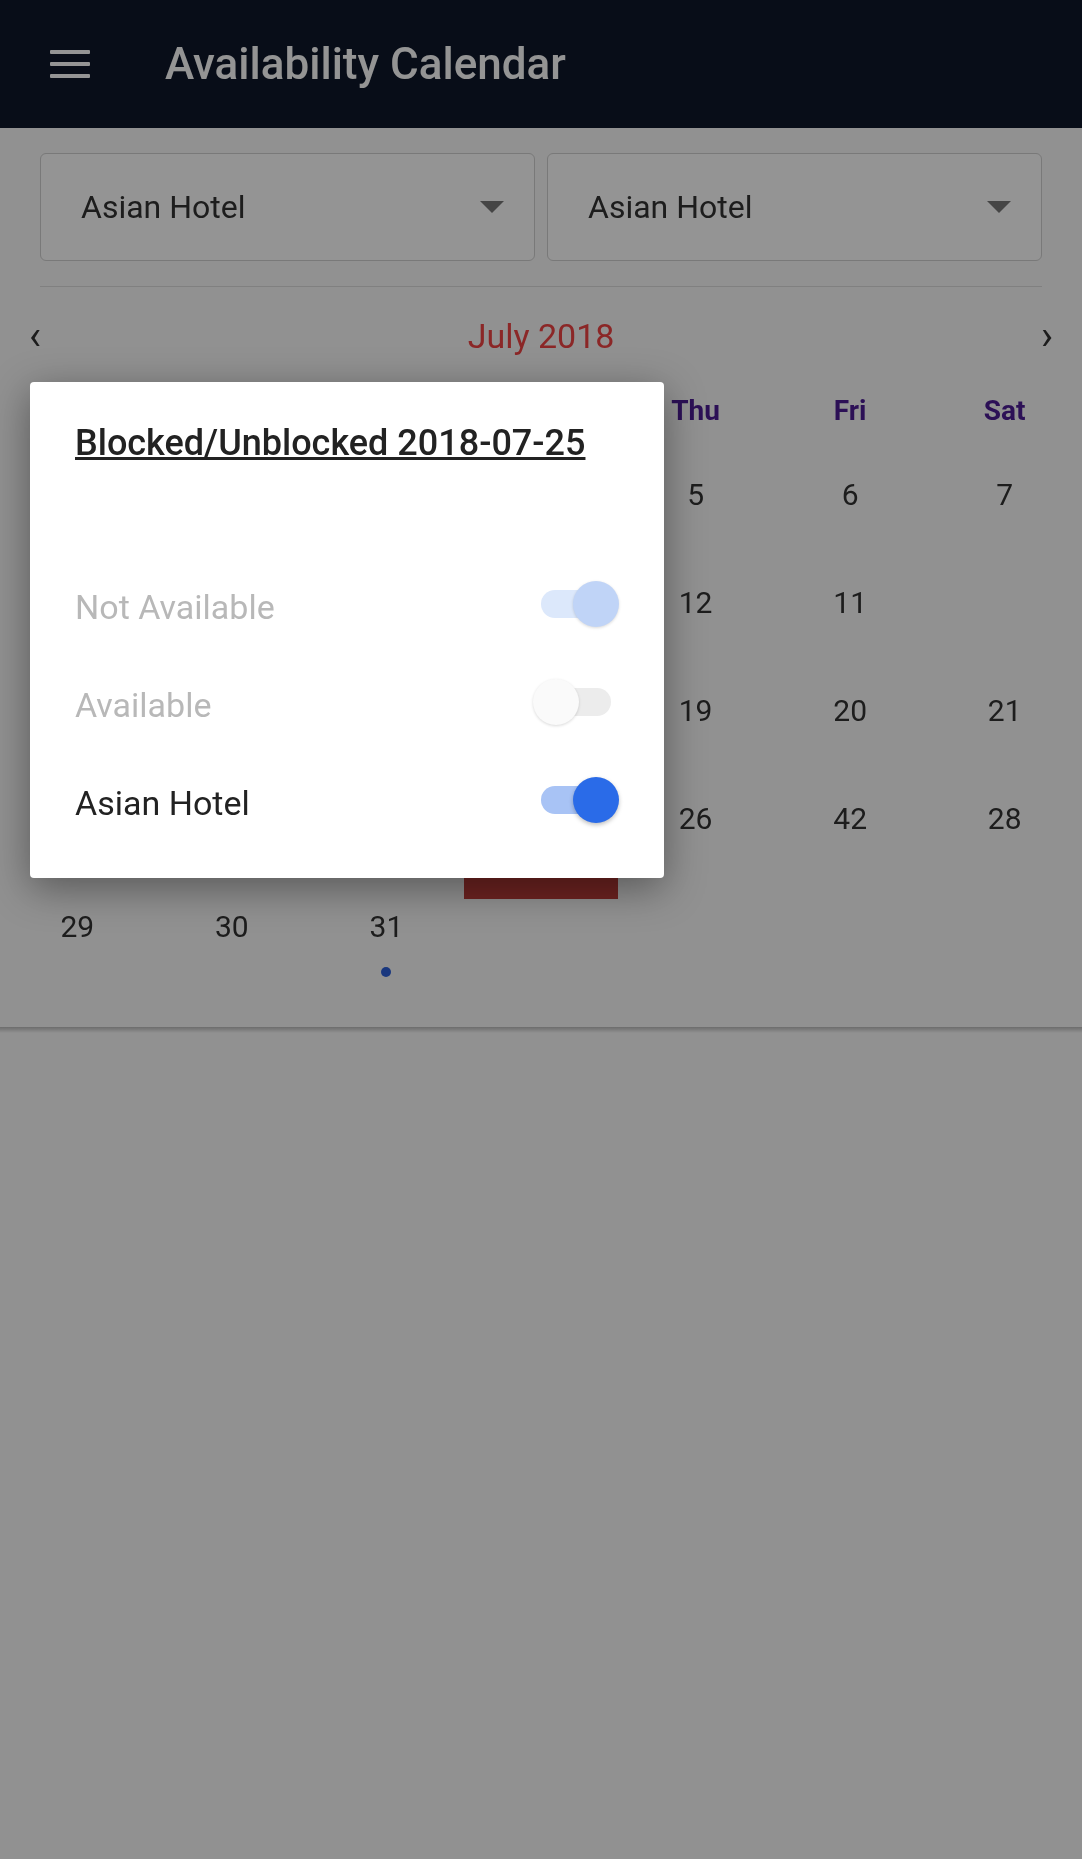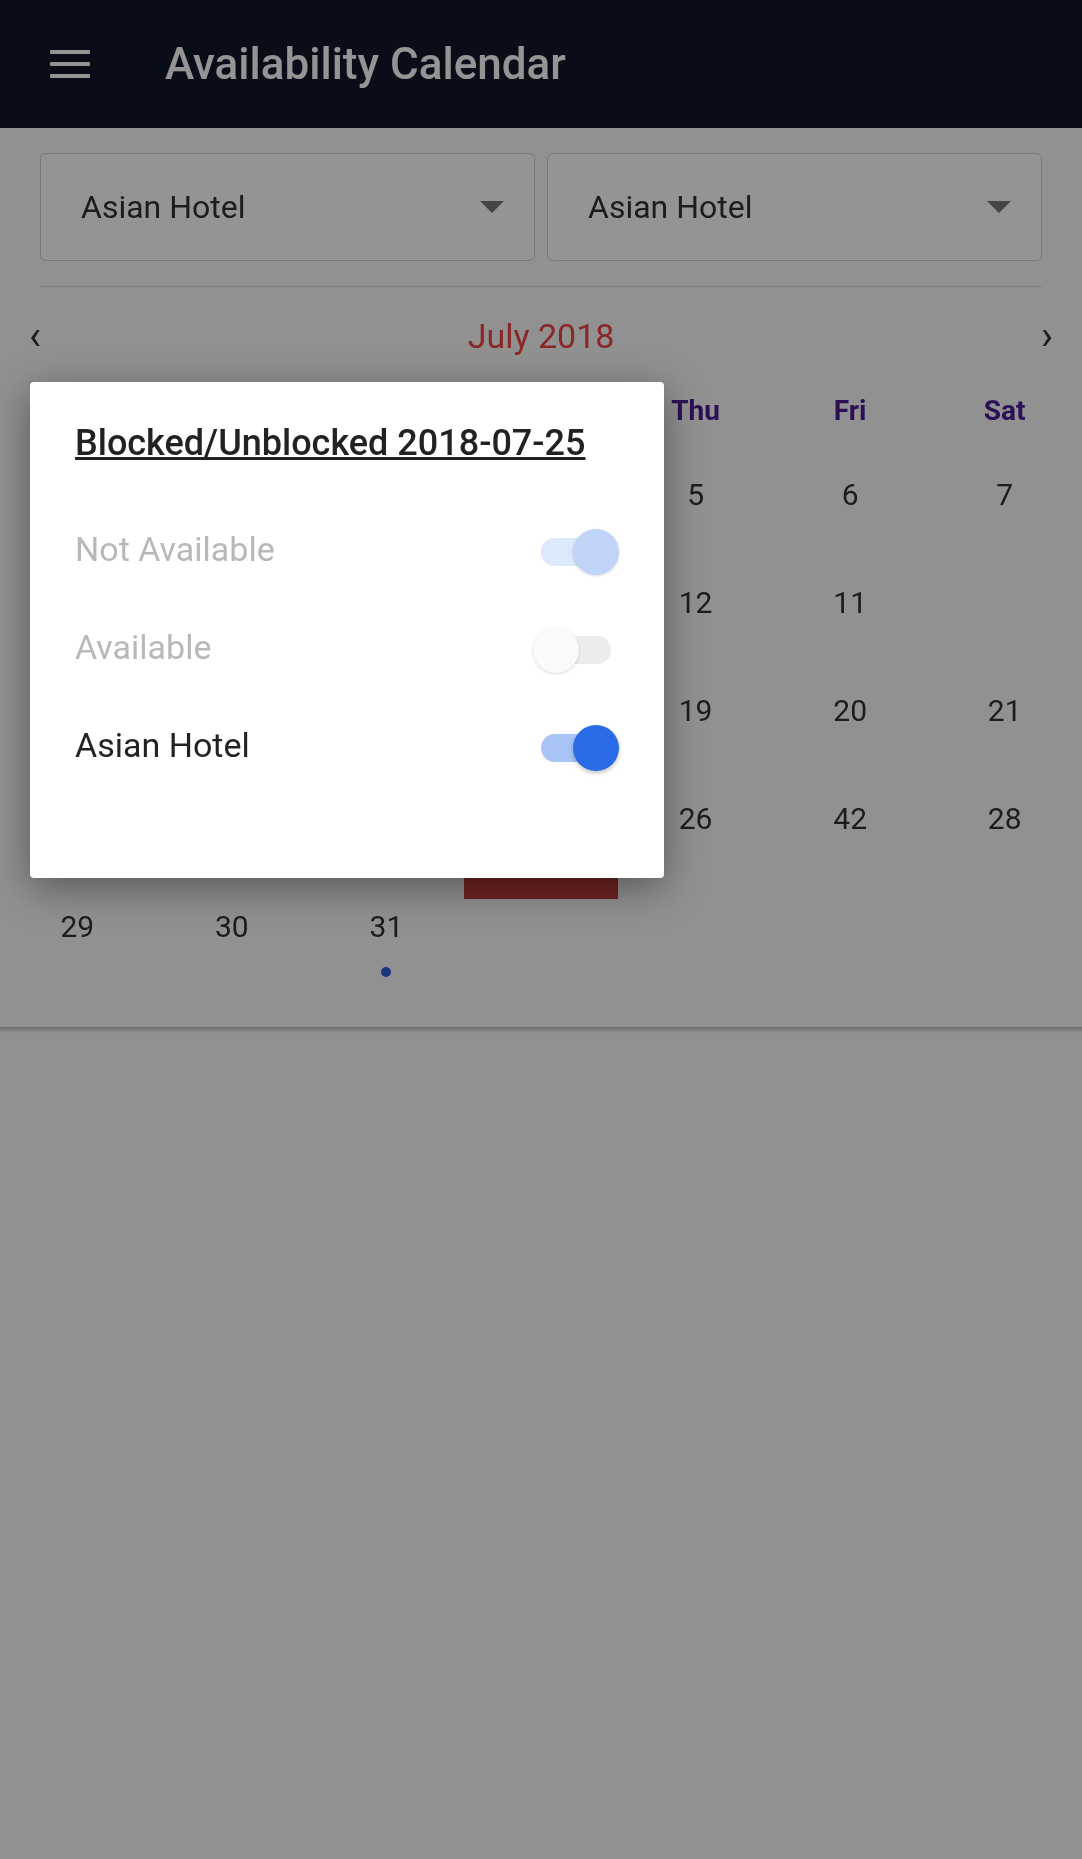--- a/index.html
+++ b/index.html
@@ -111,21 +111,21 @@
     margin-left: 8px;
   }
   .dialog-title {
     font-size: 36px;
     font-weight: 500;
     color: #222;
     text-decoration: underline;
     margin-bottom: 65px;
   }
   .toggle-row {
-    display: flex; justify-content: space-between; align-items: flex-start;
+    display: flex; justify-content: space-between; align-items: flex-end;
     height: 98px;
   }
   .toggle-label { font-size: 34px; }
   .disabled-label { color: #b8b8b8; }
   .enabled-label { color: #222; }
 
   .switch {
     position: relative;
     width: 86px; height: 46px;
   }

